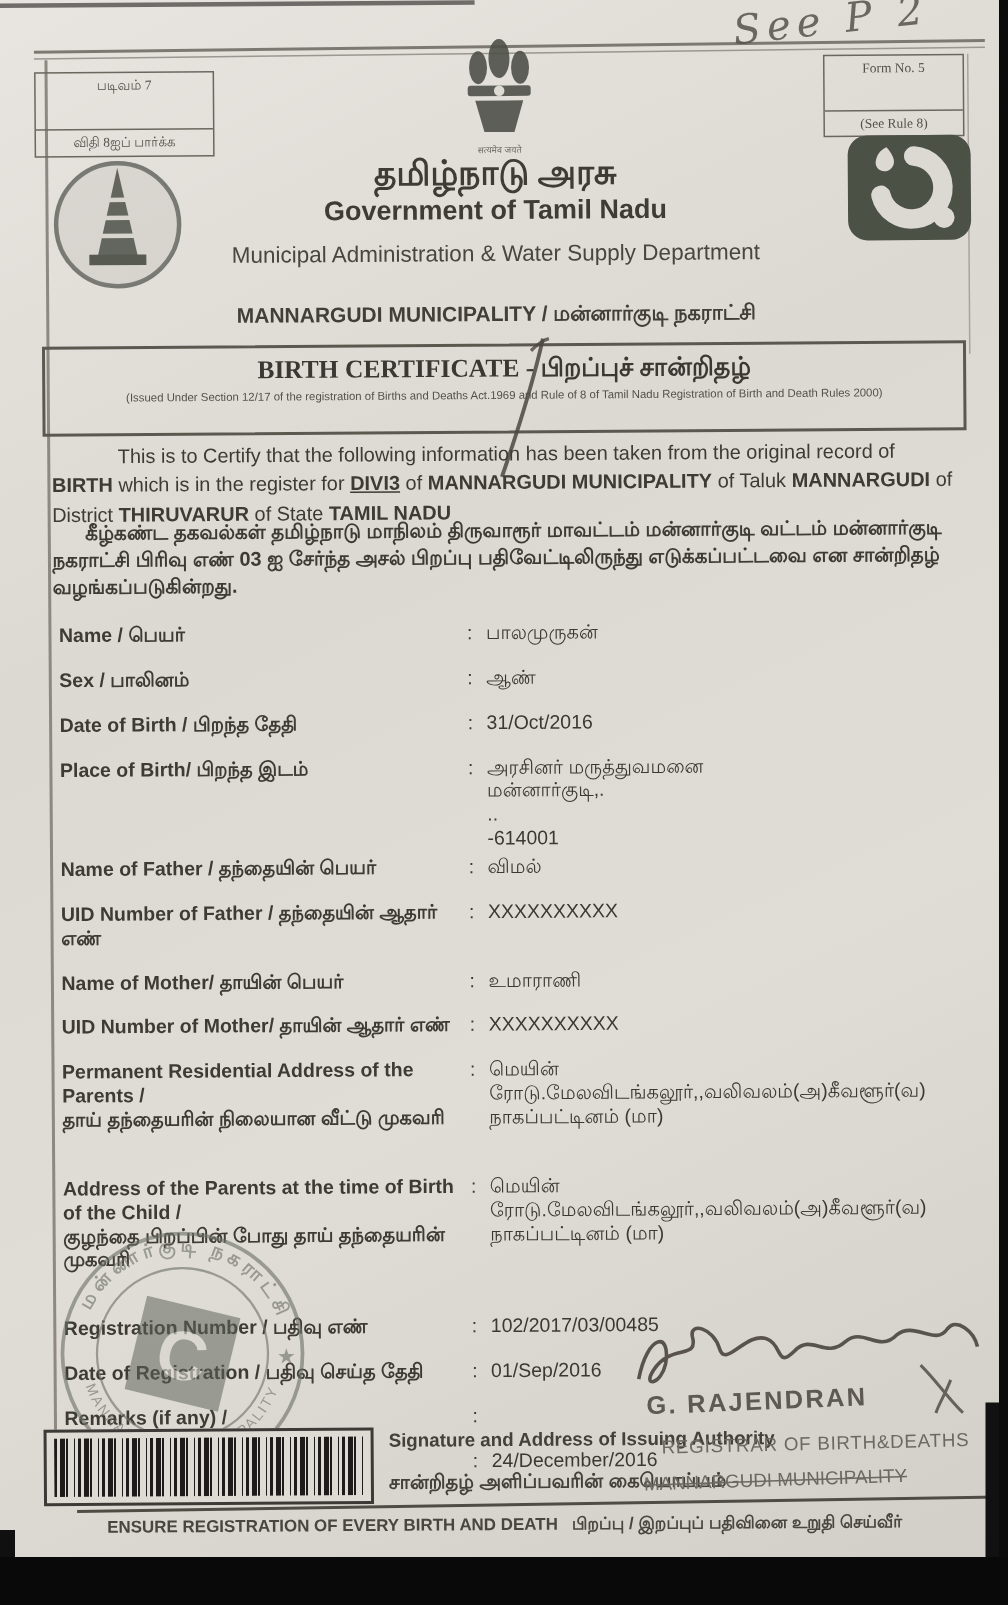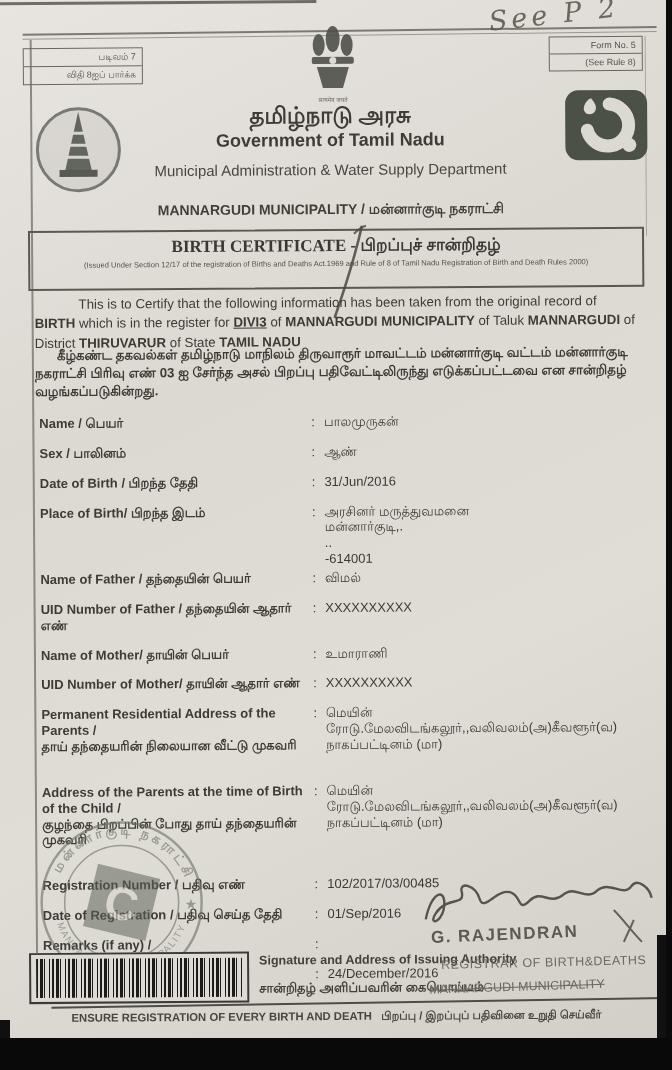--- a/index.html
+++ b/index.html
@@ -18,22 +18,22 @@
   .line-top1{left:26px;top:30px;width:634px;height:0;border-top:2px solid #7d7972;transform:rotate(-0.3deg);}
   .line-top2{left:26px;top:35px;width:634px;height:0;border-top:1px solid #9b968f;transform:rotate(-0.3deg);}
   .line-left{left:33px;top:38px;width:0;height:920px;border-left:2px solid #8d8981;}
   .line-right{left:648px;top:38px;width:0;height:200px;border-left:1px solid #aaa49c;}
   .edge-top{left:0;top:0;width:320px;height:3px;background:#2e2c29;opacity:.65;}
   .edge-right{right:0;top:935px;width:9px;height:135px;background:#111;}
   .edge-bl{left:0;top:1020px;width:10px;height:20px;background:#101010;}
   .bottom-bar{position:absolute;left:0;top:1038px;width:672px;height:32px;background:#090909;}
   
   .formbox{border:1.5px solid #6b675f;font-size:9px;color:#55514a;}
-  .formbox .cell{padding:3px 6px;text-align:right;}
-  .formbox .cell+.cell{border-top:1.5px solid #6b675f;}
+  .formbox .cell{padding:3px 6px;text-align:center;font-family:Liberation Serif, serif;}
+  .formbox .cell+.cell{border-top:1.5px solid #6b675f;margin-top:20px;}
   .box-left{left:26px;top:46px;width:118px;}
   .box-right{left:552px;top:38px;width:92px;}
   .see-note{left:492px;top:0px;font-family:"DejaVu Serif",serif;font-style:italic;
     font-size:27px;color:#575249;transform:rotate(-6deg);letter-spacing:4px;opacity:.85;}
   .emblem-caption{left:300px;top:96px;width:72px;font-size:6px;color:#6e6a63;text-align:center;}
   .h-ta{left:0;top:103px;width:666px;font-size:23px;font-weight:bold;color:#3f3c36;}
   .h-en{left:0;top:130px;width:666px;font-size:18px;font-weight:bold;color:#3f3c36;}
   .h-dept{left:0;top:161px;width:666px;font-size:15px;color:#4a463f;}
   .muni-line{left:0;top:201px;width:666px;font-size:14px;font-weight:bold;color:#423f39;}
   .title-box{left:30px;top:229px;width:612px;height:56px;border:2px solid #5c5850;}
@@ -157,21 +157,21 @@
         <div class="flabel preline">Sex / பாலினம்</div>
         <div class="fval">
             <span class="colon">:</span>
             <span class="preline">ஆண்</span>
           </div>
       </div>
       <div class="row">
         <div class="flabel preline">Date of Birth / பிறந்த தேதி</div>
         <div class="fval">
             <span class="colon">:</span>
-            <span class="preline">31/Jun/2016</span>
+            <span class="preline">31/Oct/2016</span>
           </div>
       </div>
       <div class="row mb-xs">
         <div class="flabel preline">Place of Birth/ பிறந்த இடம்</div>
         <div class="fval">
             <span class="colon">:</span>
             <span class="preline">அரசினர் மருத்துவமனை
 மன்னார்குடி,.
 ..
 -614001</span>

